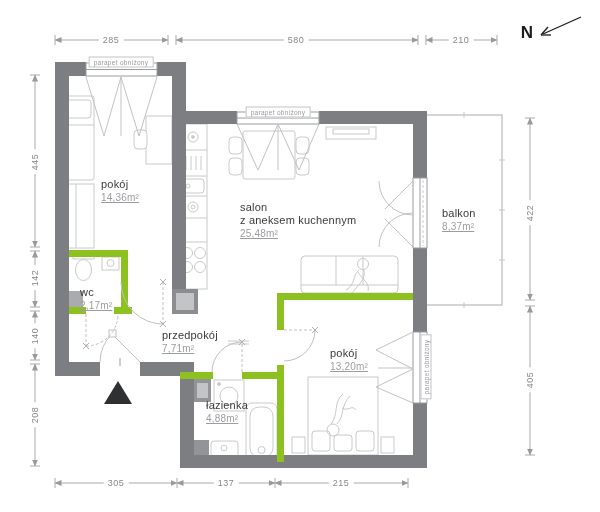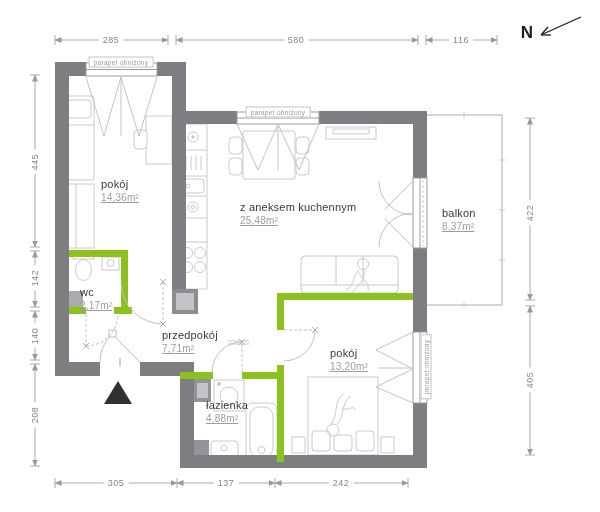--- a/index.html
+++ b/index.html
@@ -299,20 +299,21 @@
     <line x1="541" y1="35" x2="548" y2="27"></line>
   </g>
 </svg>
 
 <div class="lbl" style="left:101px;top:178px">
   <div class="room-name">pokój</div>
   <div class="room-area">14,36m²</div>
 </div>
 
 <div class="lbl" style="left:240px;top:201px">
+  <div class="room-name">salon</div>
   <div class="room-name">z aneksem kuchennym</div>
   <div class="room-area">25,48m²</div>
 </div>
 
 <div class="lbl" style="left:80px;top:286px">
   <div class="room-name">wc</div>
   <div class="room-area">2,17m²</div>
 </div>
 
 <div class="lbl" style="left:162px;top:329px">
@@ -330,30 +331,30 @@
   <div class="room-area">13,20m²</div>
 </div>
 
 <div class="lbl" style="left:442px;top:207px">
   <div class="room-name">balkon</div>
   <div class="room-area">8,37m²</div>
 </div>
 
 <span class="dim" style="left:111px;top:40px">285</span>
 <span class="dim" style="left:296px;top:40px">580</span>
-<span class="dim" style="left:461px;top:40px">116</span>
+<span class="dim" style="left:461px;top:40px">210</span>
 <span class="dim-v" style="left:35px;top:162px">445</span>
 <span class="dim-v" style="left:35px;top:278px">142</span>
 <span class="dim-v" style="left:35px;top:336px">140</span>
 <span class="dim-v" style="left:35px;top:415px">208</span>
 <span class="dim-v" style="left:530px;top:213px">422</span>
 <span class="dim-v" style="left:530px;top:380px">405</span>
 <span class="dim" style="left:116px;top:483px">305</span>
 <span class="dim" style="left:226px;top:483px">137</span>
-<span class="dim" style="left:341px;top:483px">242</span>
+<span class="dim" style="left:341px;top:483px">215</span>
 
 <span class="parapet" style="left:121px;top:62px">parapet obniżony</span>
 <span class="parapet" style="left:278px;top:112px">parapet obniżony</span>
 <span class="parapet-v" style="left:426px;top:367px">parapet obniżony</span>
 
 <span class="north" style="left:527px;top:33px">N</span>
 
 </div>
 
 </body></html>

